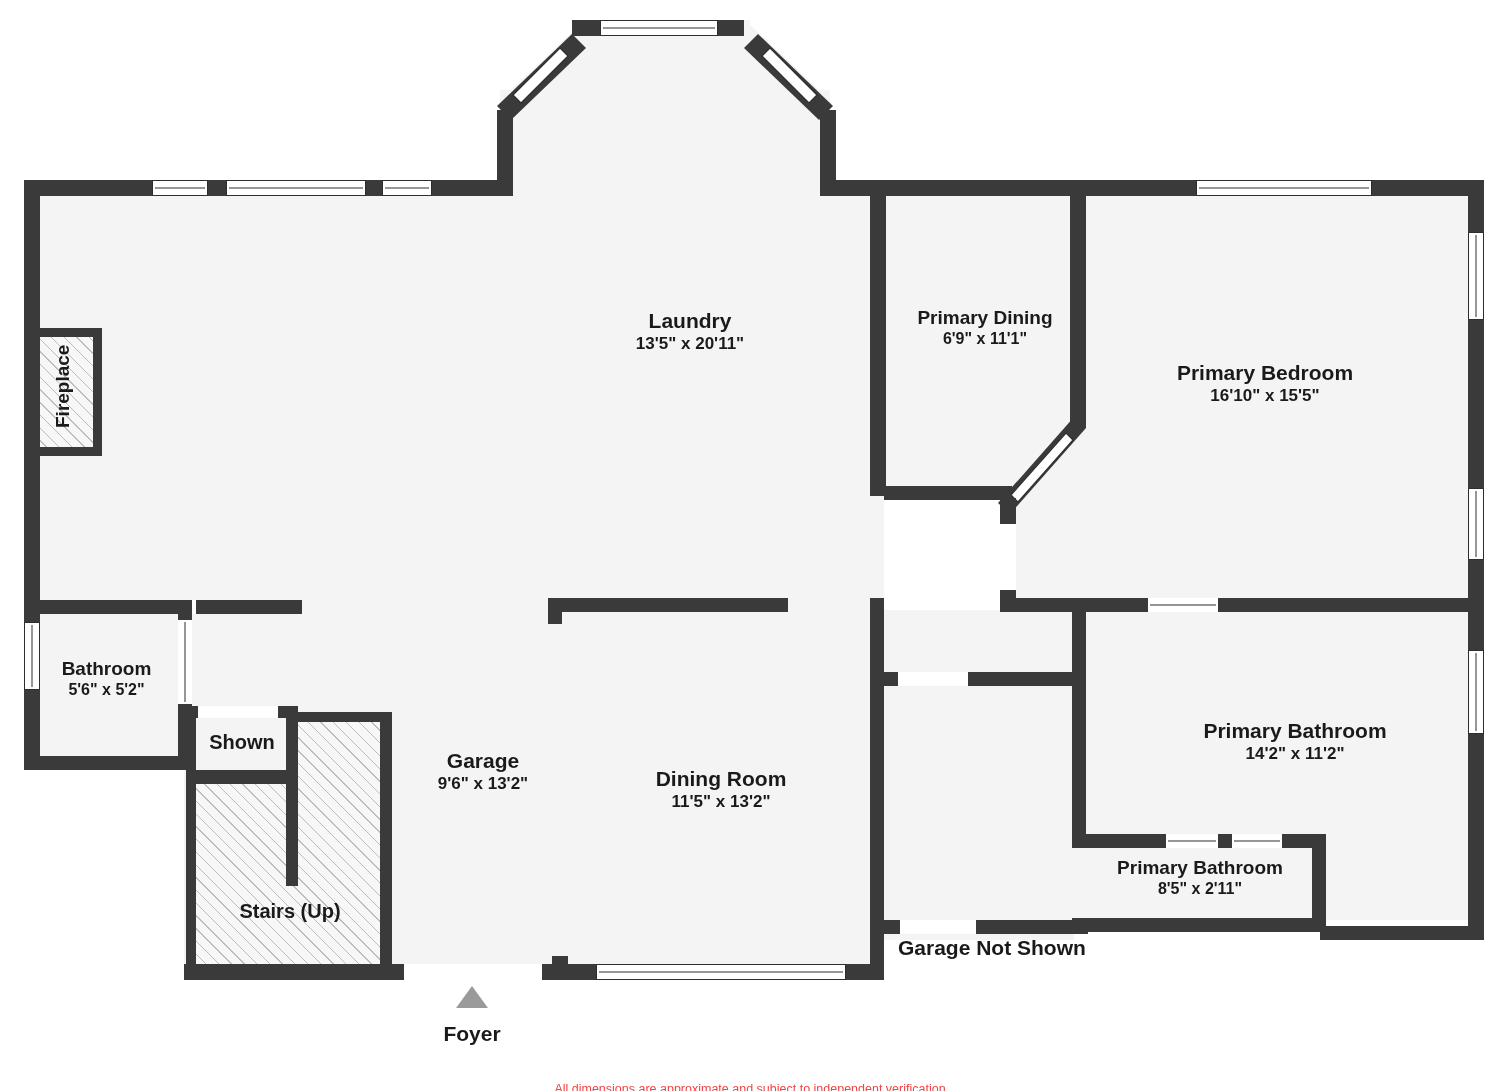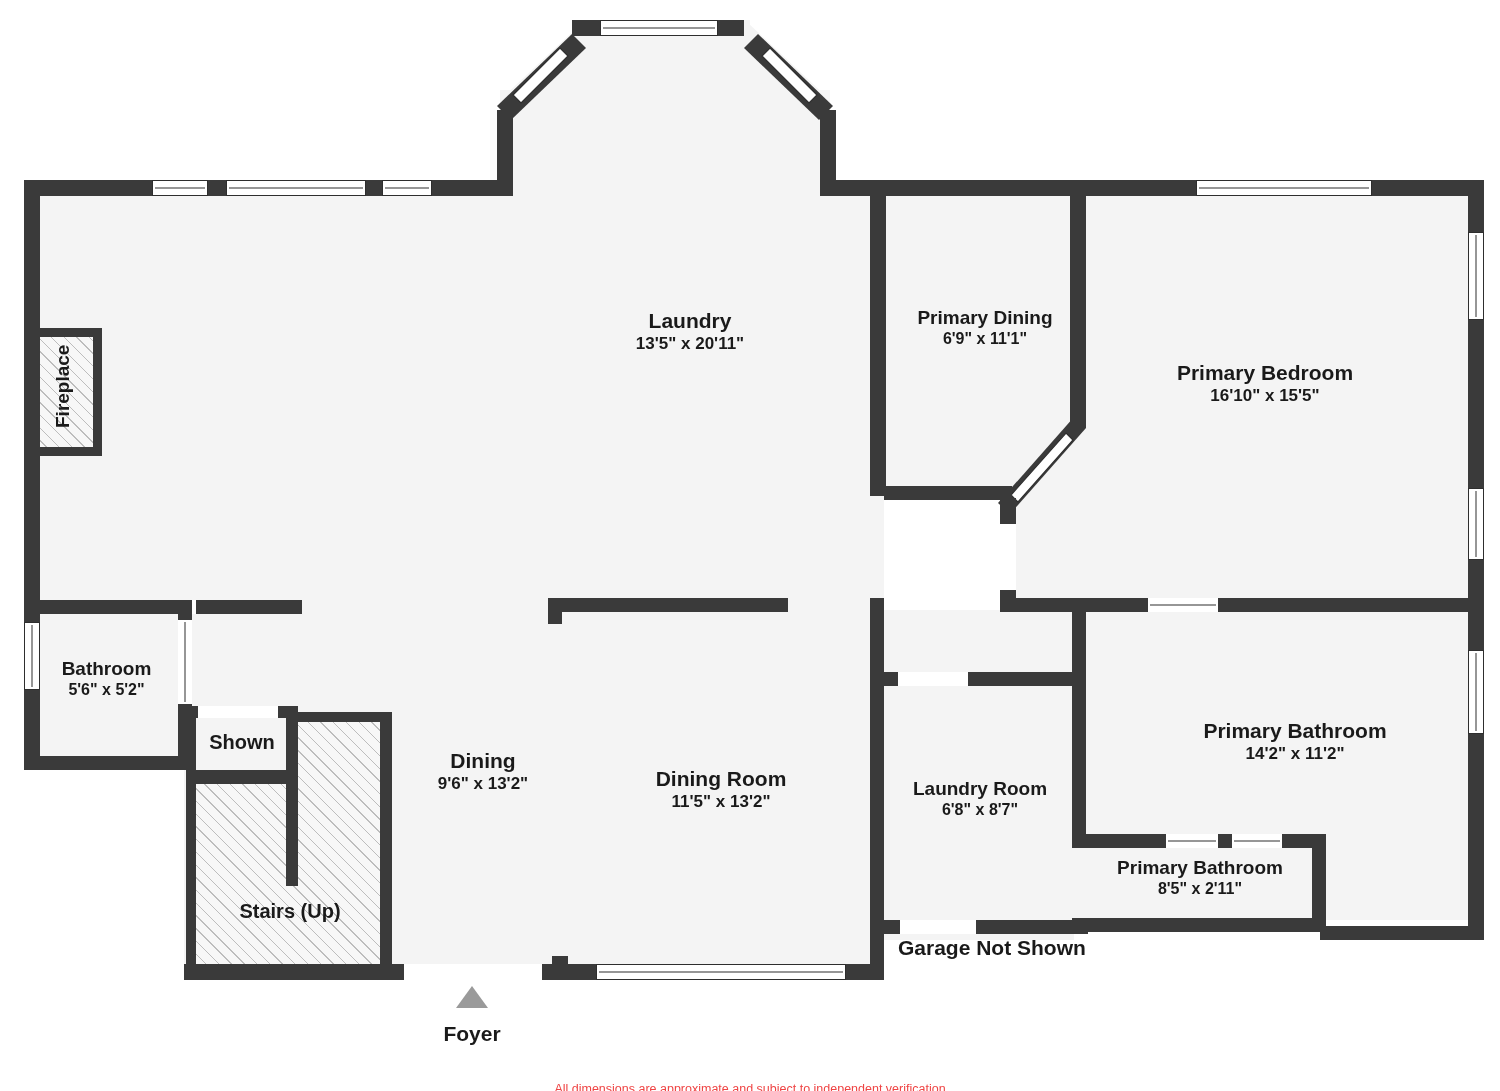--- a/index.html
+++ b/index.html
@@ -281,33 +281,29 @@
   <div class="label small" style="left:24px; top:657px; width:165px;">
     <span class="name">Bathroom</span>
     <span class="dims">5'6" x 5'2"</span>
   </div>
 
   <div class="label plain" style="left:192px; top:730px; width:100px;">
     <span class="name">Shown</span>
   </div>
 
   <div class="label" style="left:383px; top:748px; width:200px;">
-    <span class="name">Dining</span>
+    <span class="name">Garage</span>
     <span class="dims">9'6" x 13'2"</span>
   </div>
 
   <div class="label" style="left:586px; top:766px; width:270px;">
     <span class="name">Dining Room</span>
     <span class="dims">11'5" x 13'2"</span>
   </div>
 
-  <div class="label small" style="left:884px; top:777px; width:192px;">
-    <span class="name">Laundry Room</span>
-    <span class="dims">6'8" x 8'7"</span>
-  </div>
 
   <div class="label" style="left:1155px; top:718px; width:280px;">
     <span class="name">Primary Bathroom</span>
     <span class="dims">14'2" x 11'2"</span>
   </div>
 
   <div class="label small" style="left:1080px; top:856px; width:240px;">
     <span class="name">Primary Bathroom</span>
     <span class="dims">8'5" x 2'11"</span>
   </div>

